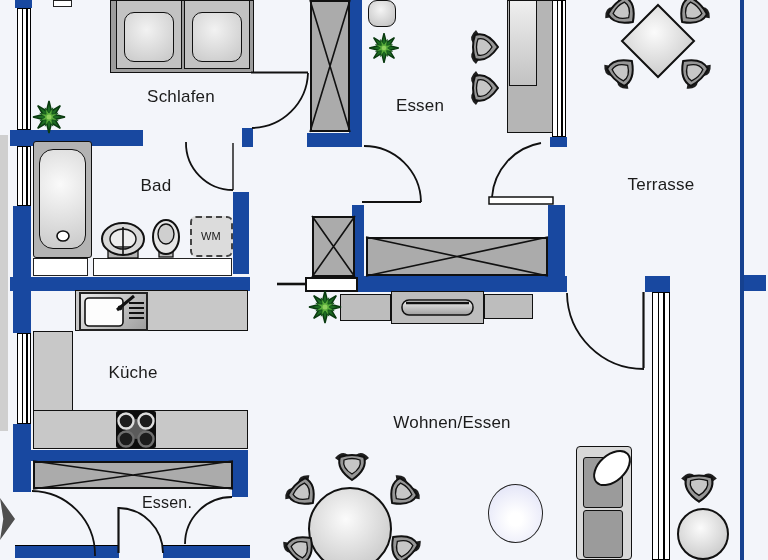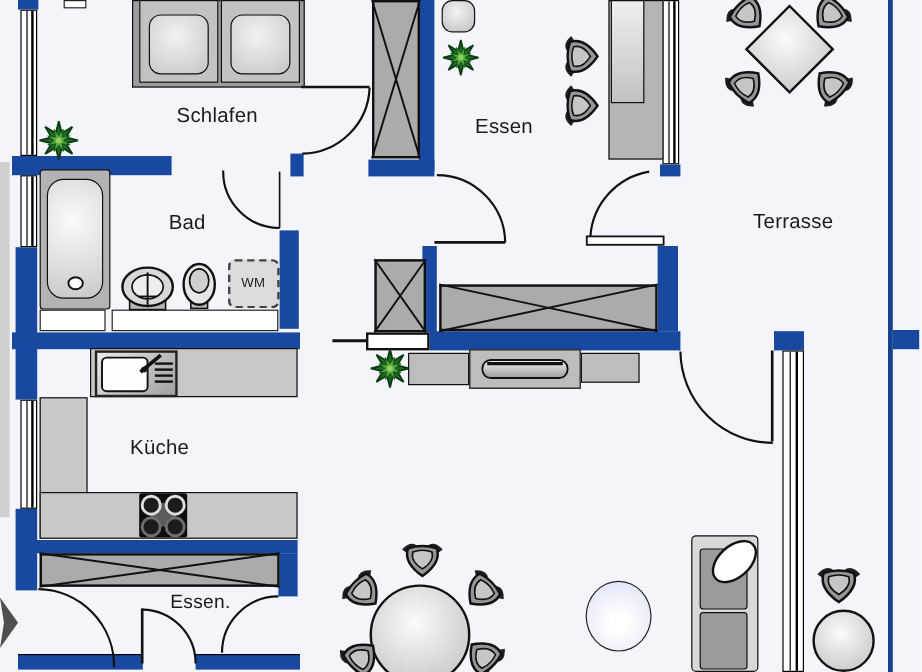--- a/index.html
+++ b/index.html
@@ -231,16 +231,17 @@
     <use href="#plantsym" transform="translate(325,307)"></use>
 
     <ellipse cx="612" cy="468" rx="21" ry="13" transform="rotate(-42 612 468)" fill="#fff" stroke="#111" stroke-width="2"></ellipse>
   </svg>
 
   <div class="roomlabel" style="left:181px;top:97px;">Schlafen</div>
   <div class="roomlabel" style="left:156px;top:186px;">Bad</div>
   <div class="roomlabel" style="left:420px;top:106px;">Essen</div>
   <div class="roomlabel" style="left:661px;top:185px;">Terrasse</div>
   <div class="roomlabel" style="left:133px;top:373px;">Küche</div>
+  <div class="roomlabel" style="left:452px;top:423px;">Wohnen/Essen</div>
   <div class="roomlabel" style="left:167px;top:503px;font-size:16px;">Essen.</div>
   <div class="roomlabel" style="left:211px;top:236px;font-size:11px;">WM</div>
 
 </div>
 
 </body></html>

